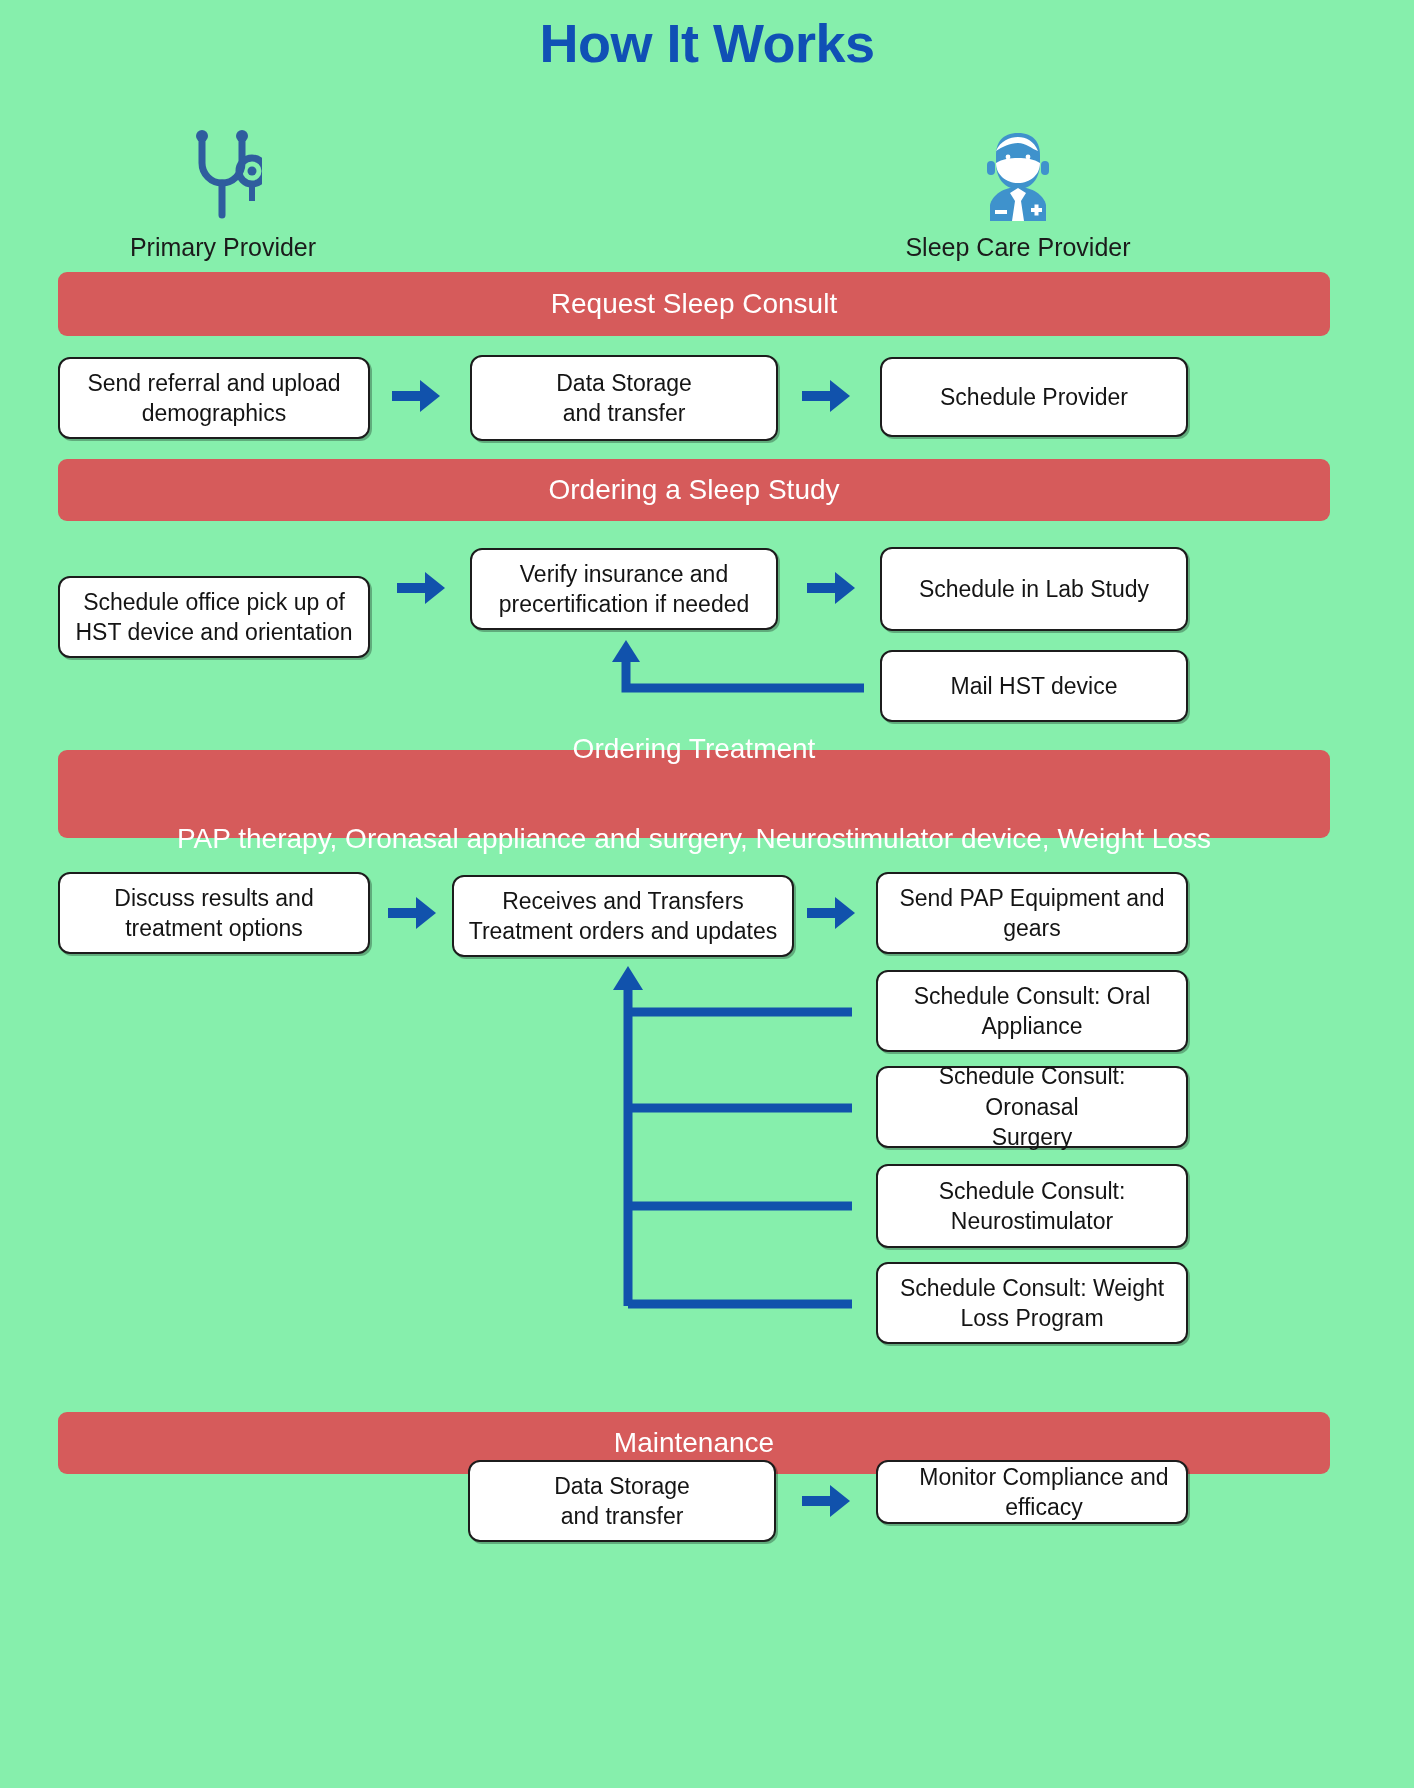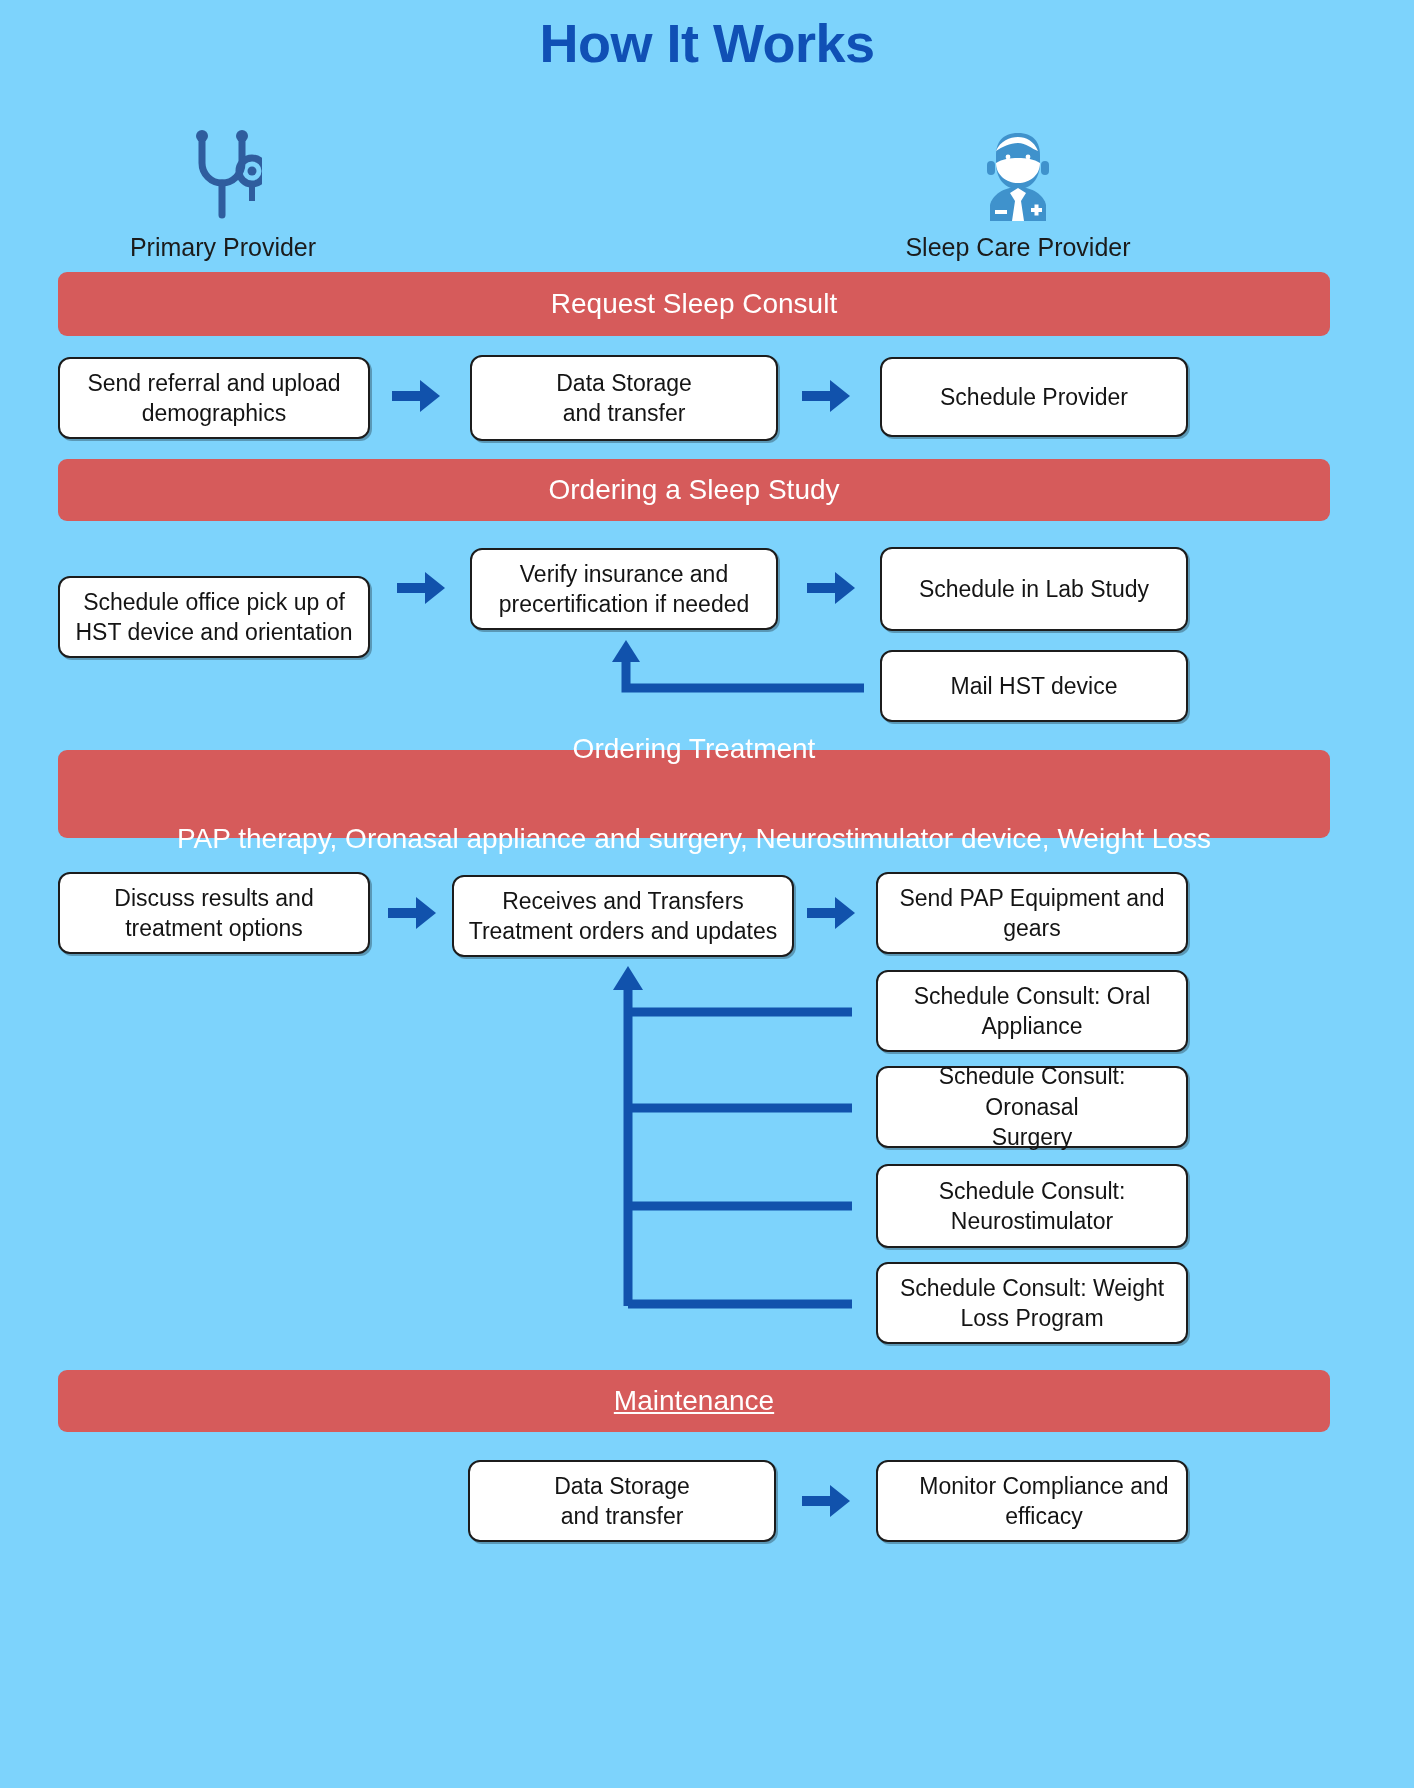--- a/index.html
+++ b/index.html
@@ -8,21 +8,21 @@
     background: #ffffff;
   }
   body {
     font-family: "Liberation Sans", sans-serif;
     color: #111111;
   }
   #page {
     position: relative;
     width: 1414px;
     height: 1788px;
-    background: #7dd3fc;
+    background: #86efac;
     overflow: hidden;
   }
 
   
   .page-title {
     position: absolute;
     left: 0;
     top: 12px;
     width: 1414px;
     text-align: center;
@@ -242,27 +242,27 @@
     <svg width="260" height="390" viewBox="0 0 260 390">
       <path d="M24 30 L24 346" stroke="#1152ac" stroke-width="9" fill="none"></path>
       <path d="M24 52 L248 52" stroke="#1152ac" stroke-width="9" fill="none"></path>
       <path d="M24 148 L248 148" stroke="#1152ac" stroke-width="9" fill="none"></path>
       <path d="M24 246 L248 246" stroke="#1152ac" stroke-width="9" fill="none"></path>
       <path d="M24 344 L248 344" stroke="#1152ac" stroke-width="9" fill="none"></path>
       <path d="M24 6 L39 30 L9 30 Z" fill="#1152ac"></path>
     </svg>
   </div>
 
-  <div class="band" style="top:1370px; height:62px;text-decoration:underline;">
+  <div class="band" style="top:1412px; height:62px;">
     <div class="band-title">Maintenance</div>
   </div>
 
   <div class="node" style="left:468px; top:1460px; width:308px; height:82px;">Data Storage<br>and transfer</div>
 
   <div class="arrow-right" style="left:800px; top:1478px;">
     <svg viewBox="0 0 52 46">
         <path d="M2 18 L30 18 L30 7 L50 23 L30 39 L30 28 L2 28 Z" fill="#1152ac"></path>
       </svg>
   </div>
 
-  <div class="node" style="left:876px; top:1460px; width:312px; height:82px;padding-left:36px;">Monitor Compliance and<br>efficacy</div>
+  <div class="node" style="left:876px; top:1460px; width:312px; height:64px;padding-left:36px;">Monitor Compliance and<br>efficacy</div>
 
 </div>
 
 </body></html>

